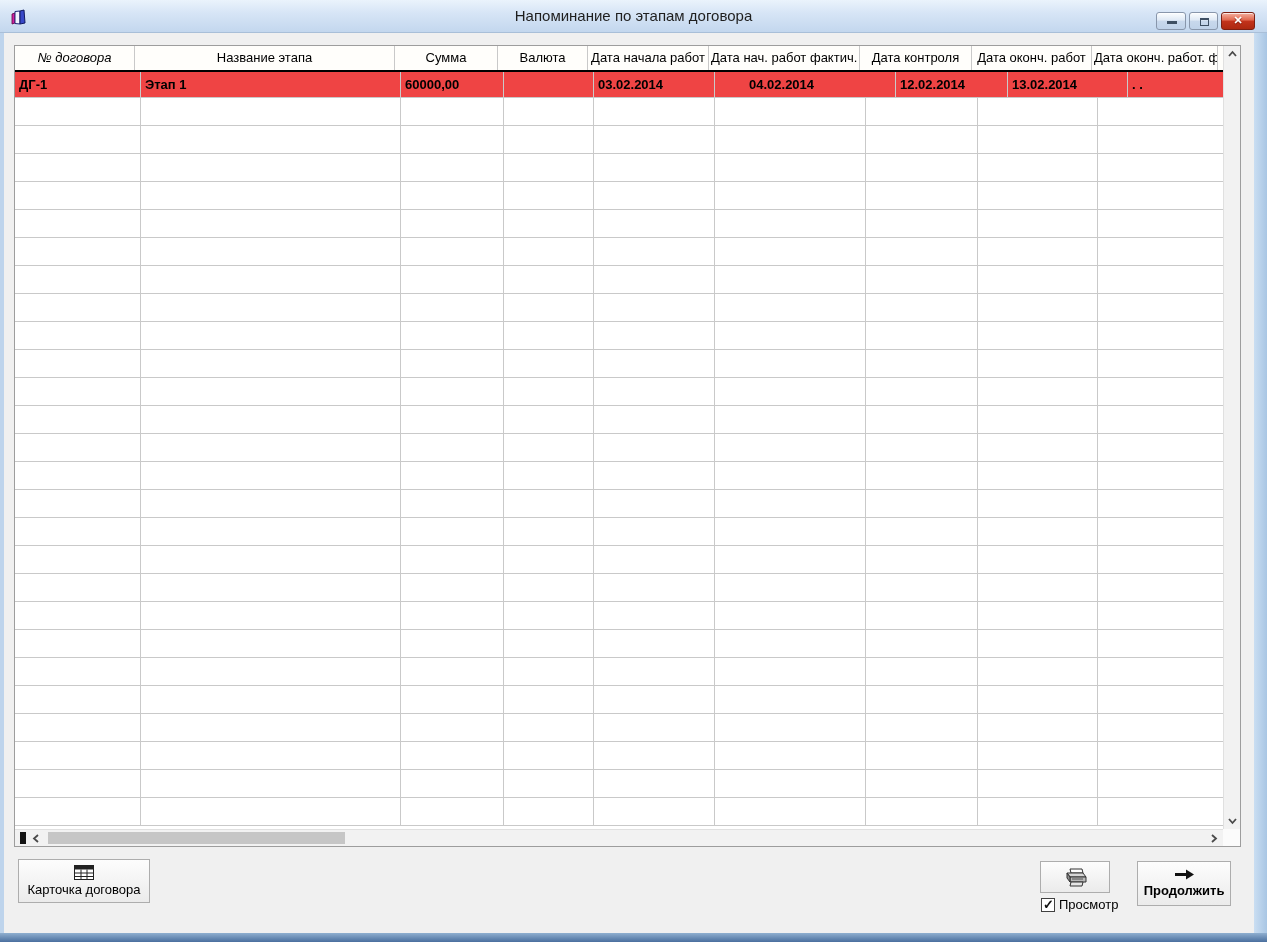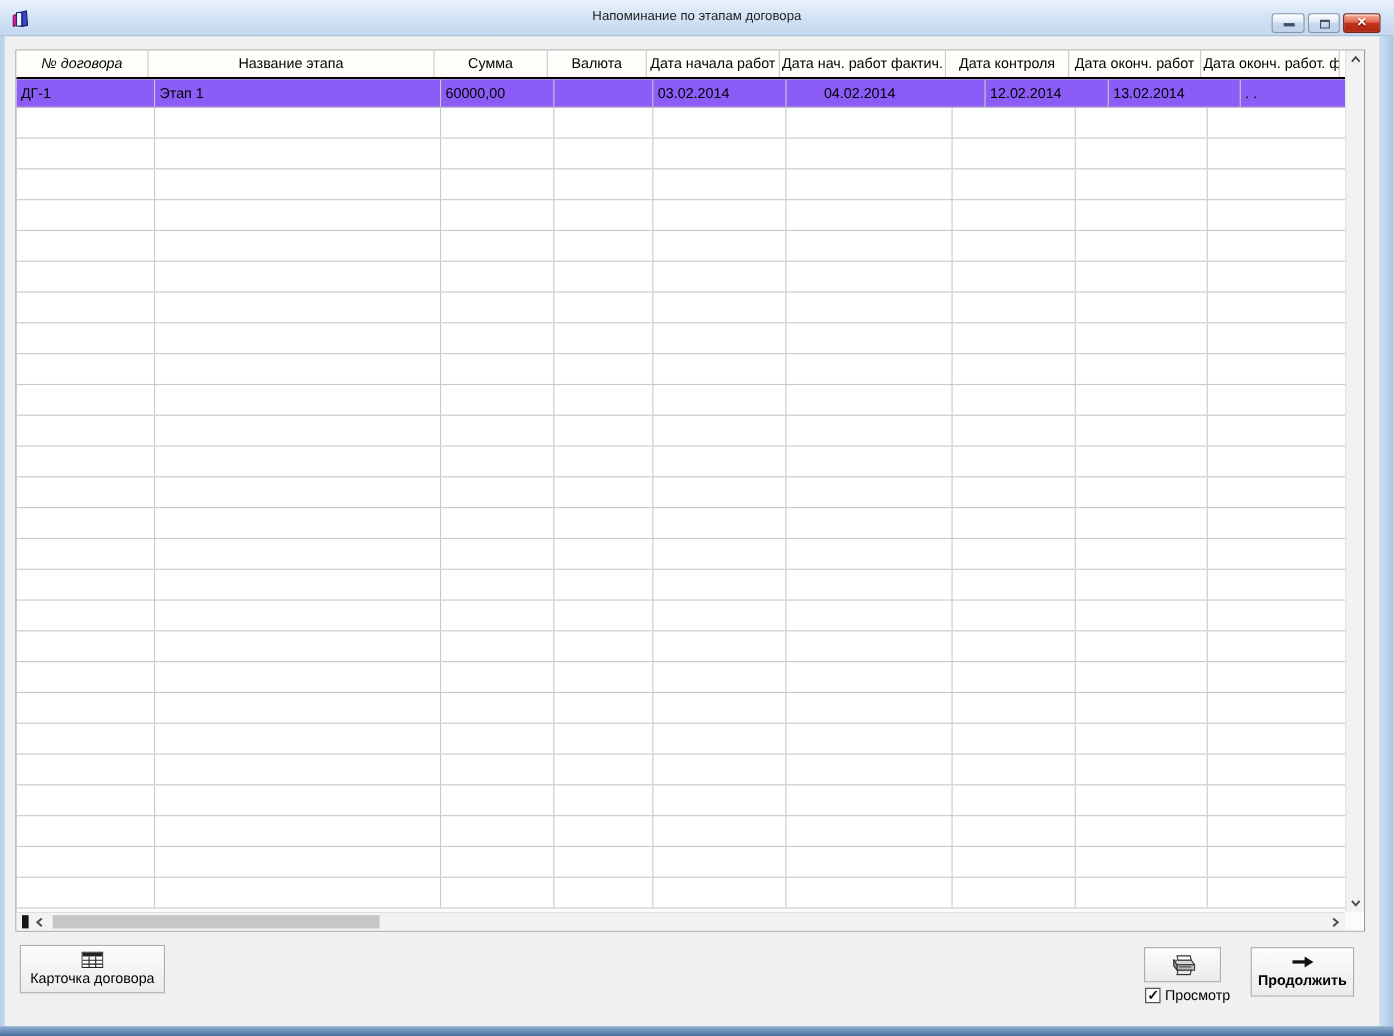--- a/index.html
+++ b/index.html
@@ -7,21 +7,21 @@
   body { font-family:"Liberation Sans", sans-serif; font-size:13px; color:#000; background:#f0f0f0; }
 
   
   .window { position:relative; width:1267px; height:942px;
     background:#bed4ec; }
   .titlebar { position:absolute; left:0; top:0; width:1267px; height:33px;
     background:linear-gradient(#eaf3fc 0%, #d7e5f6 40%, #c3d7ee 100%);
     border-bottom:1px solid #a9bfd8; }
   .win-icon { position:absolute; left:10px; top:6px; width:22px; height:22px; }
   .title { position:absolute; left:0; right:0; top:7px; text-align:center;
-    font-size:12px; color:#1f1f1f; }
+    font-size:15px; color:#1f1f1f; }
   .win-controls { position:absolute; right:12px; top:12px; display:flex; gap:3px; }
   .wbtn { height:18px; border-radius:3px; border:1px solid #8896ab; position:relative;
     background:linear-gradient(#fbfdfe 0%, #dfe9f5 45%, #c8d8ec 50%, #bfd2e9 100%);
     box-shadow:inset 0 1px 0 rgba(255,255,255,.7); }
   .wbtn.min { width:30px; } .wbtn.max { width:29px; }
   .wbtn.close { width:34px; border-color:#7c1f12;
     background:linear-gradient(#f4b0a0 0%, #e0664d 45%, #c3331c 50%, #ad2810 100%); }
   .glyph-min { position:absolute; left:10px; top:8px; width:10px; height:3px; background:#3e4f63; }
   .glyph-max { position:absolute; left:10px; top:5px; width:9px; height:8px;
     border:1px solid #3e4f63; border-top-width:2px; background:transparent; }
@@ -39,21 +39,21 @@
 
   
   .grid { position:absolute; left:10px; top:12px; width:1227px; height:802px;
     background:#fff; border:1px solid #9d9d9d; }
   .grid-header { position:absolute; left:0; top:0; right:17px; height:26px;
     display:flex; overflow:hidden; background:#fffefb; border-bottom:2px solid #000; }
   .hcell { flex:none; height:24px; line-height:24px; text-align:center;
     border-right:1px solid #c9c9c9; overflow:hidden; white-space:nowrap; padding:0 2px; }
   .grid-body { position:absolute; left:0; top:26px; right:17px; bottom:17px; overflow:hidden; }
   .row { display:flex; height:28px; border-bottom:1px solid #c9c9c9; width:1209px; }
-  .row.selected { background:#8b5cf6; height:26px; }
+  .row.selected { background:#ef4444; height:26px;font-weight:bold; }
   .cell { flex:none; height:100%; line-height:25px; padding-left:4px;
     border-right:1px solid #c9c9c9; overflow:hidden; white-space:nowrap; }
 
   
   .vscroll { position:absolute; right:0; top:0; bottom:17px; width:17px;
     background:#f2f2f2; border-left:1px solid #e0e0e0; }
   .hscroll { position:absolute; left:0; bottom:0; right:17px; height:17px;
     background:#f2f2f2; border-top:1px solid #e0e0e0; }
   .scroll-corner { position:absolute; right:0; bottom:0; width:17px; height:17px; background:#fbfbfb; }
   .chev { position:absolute; width:9px; height:9px; }

